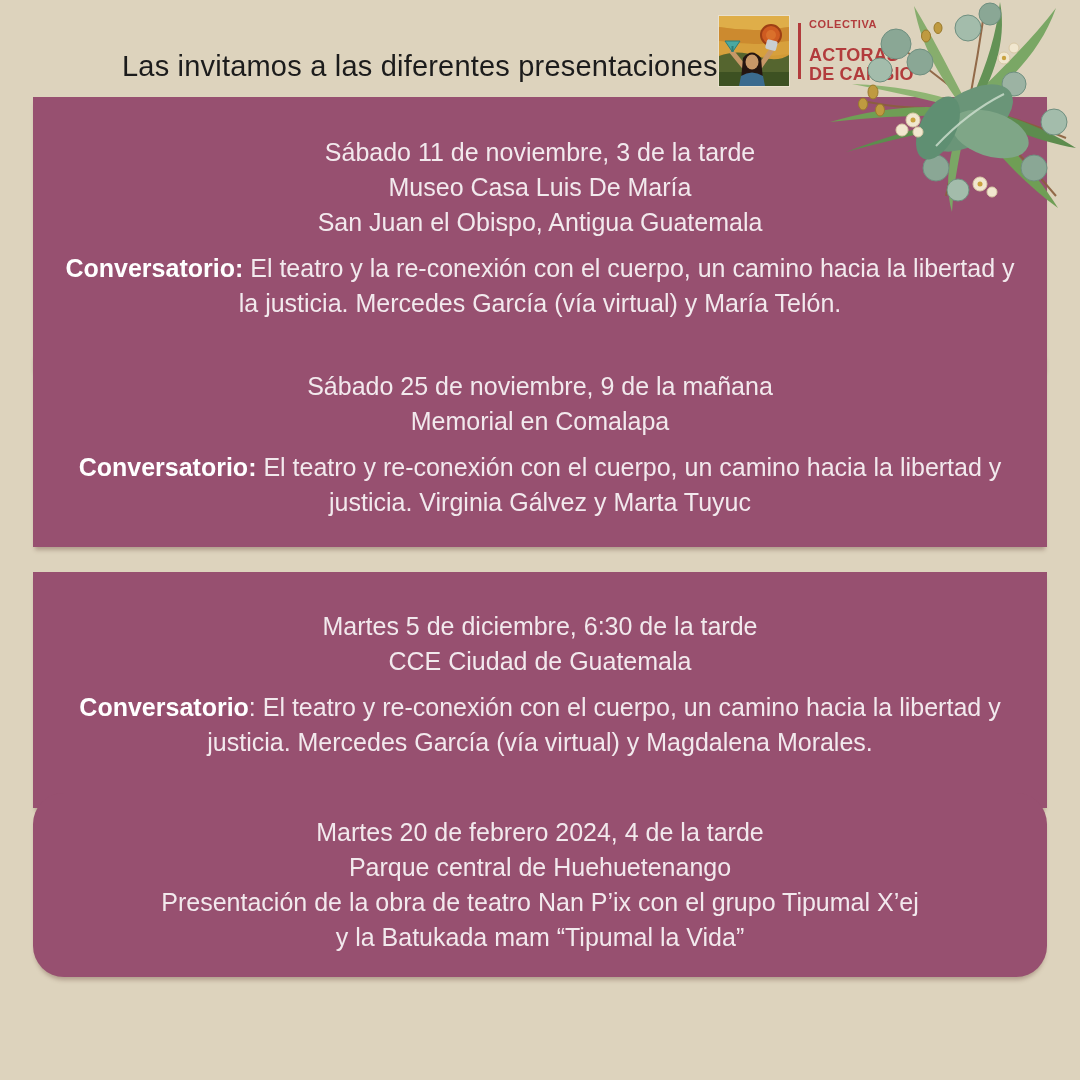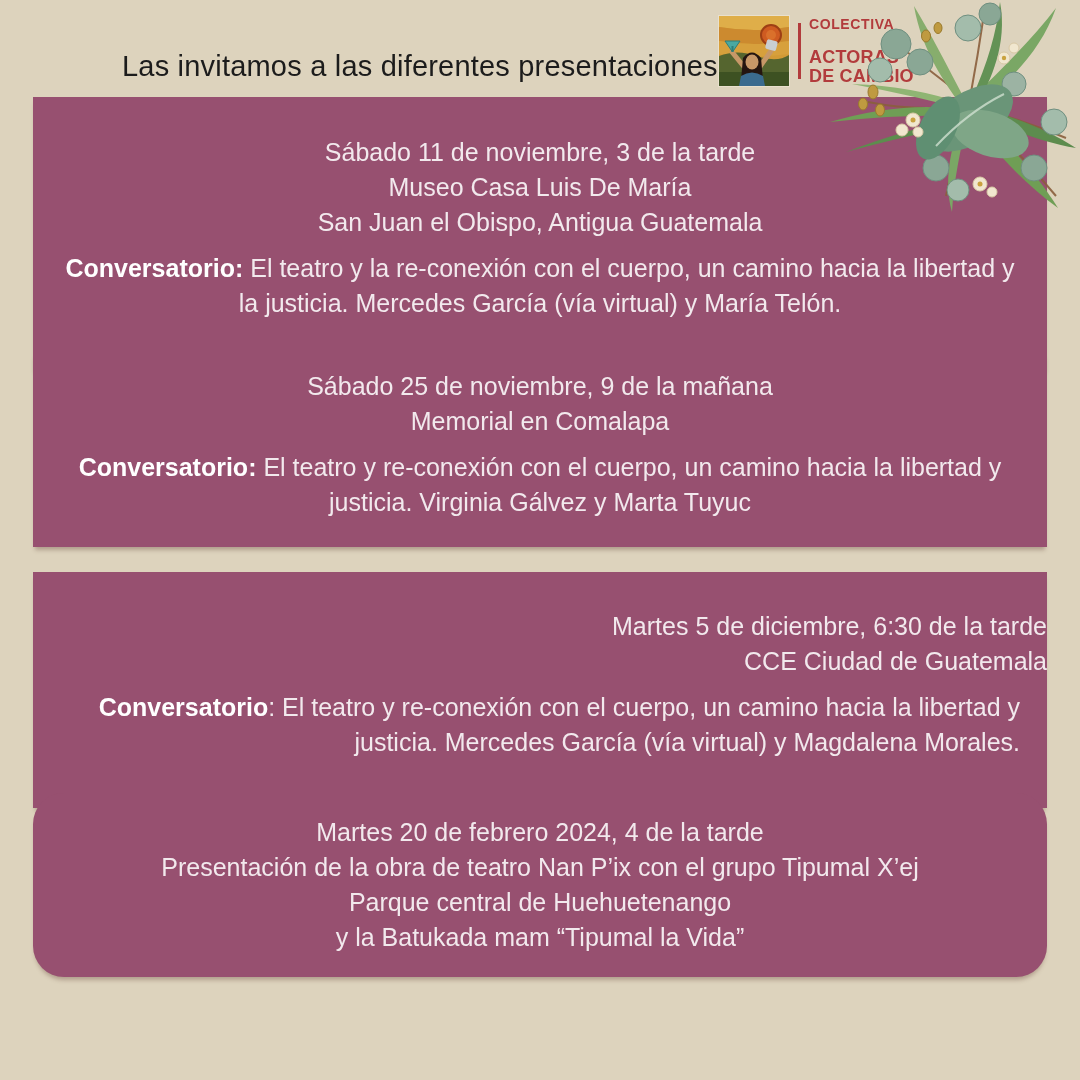--- a/index.html
+++ b/index.html
@@ -34,21 +34,21 @@
     width:3px;height:56px;
     background:#b23b3c;
     margin:0 8px 0 8px;
   }
   .logo-text{
     display:flex;flex-direction:column;
     justify-content:center;
     color:#b23b3c;
   }
   .logo-text .small{
-    font-size:14px;font-weight:700;letter-spacing:.6px;
+    font-size:11px;font-weight:700;letter-spacing:.6px;
     margin-bottom:16px;
   }
   .logo-text .big{
     font-size:18px;font-weight:700;line-height:1.08;
     letter-spacing:.2px;
   }
   
   .event{
     position:absolute;
     left:33px;width:1014px;
@@ -56,21 +56,21 @@
     color:#f2e9ed;
     display:flex;flex-direction:column;justify-content:center;
     text-align:center;
     font-size:25px;line-height:35px;
     box-shadow:0 5px 4px -2px rgba(96,62,52,.35);
   }
   .event .desc{margin:11px;padding:0 16px;}
   .event strong{color:#ffffff;font-weight:700;}
   #event-1{top:97px;height:273px;}
   #event-2{top:352px;height:195px;}
-  #event-3{top:572px;height:236px;text-align:right;}
+  #event-3{top:572px;height:236px;}
   #event-4{top:793px;height:184px;border-radius:31px;}
   
   .greenery{
     position:absolute;
     top:0;right:0;
     width:262px;height:232px;
     z-index:5;
     pointer-events:none;
   }
 </style>
@@ -122,22 +122,22 @@
   </section>
 
   <section class="event" id="event-3">
     <div>Martes 5 de diciembre, 6:30 de la tarde</div>
     <div>CCE Ciudad de Guatemala</div>
     <p class="desc"><strong>Conversatorio</strong><span>: El teatro y re-conexión con el cuerpo, un camino hacia la libertad y justicia. Mercedes García (vía virtual) y Magdalena Morales.</span></p>
   </section>
 
   <section class="event" id="event-4">
     <div>Martes 20 de febrero 2024, 4 de la tarde</div>
+    <div>Parque central de Huehuetenango</div>
     <div>Presentación de la obra de teatro Nan P’ix con el grupo Tipumal X’ej</div>
-    <div>Parque central de Huehuetenango</div>
     <div>y la Batukada mam “Tipumal la Vida”</div>
   </section>
 
   <svg class="greenery" viewBox="0 0 262 232" xmlns="http://www.w3.org/2000/svg">
 
     <g stroke="#8a5f3d" stroke-width="2" fill="none" opacity=".9">
       <path d="M150,100 Q110,70 72,38"></path>
       <path d="M152,98 Q160,55 166,14"></path>
       <path d="M150,105 Q100,112 50,102"></path>
       <path d="M158,112 Q200,150 238,196"></path>

